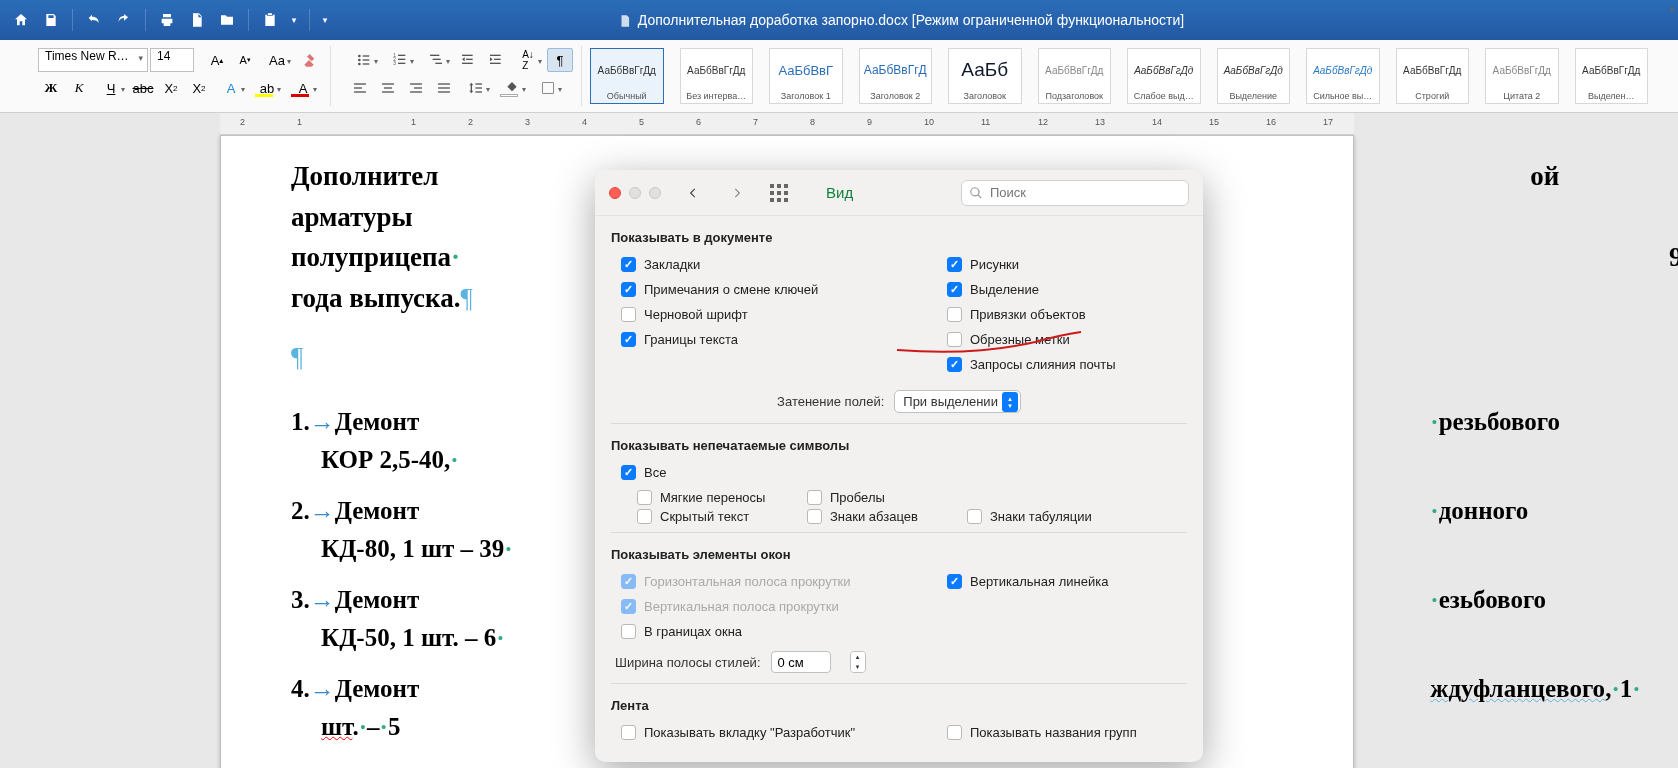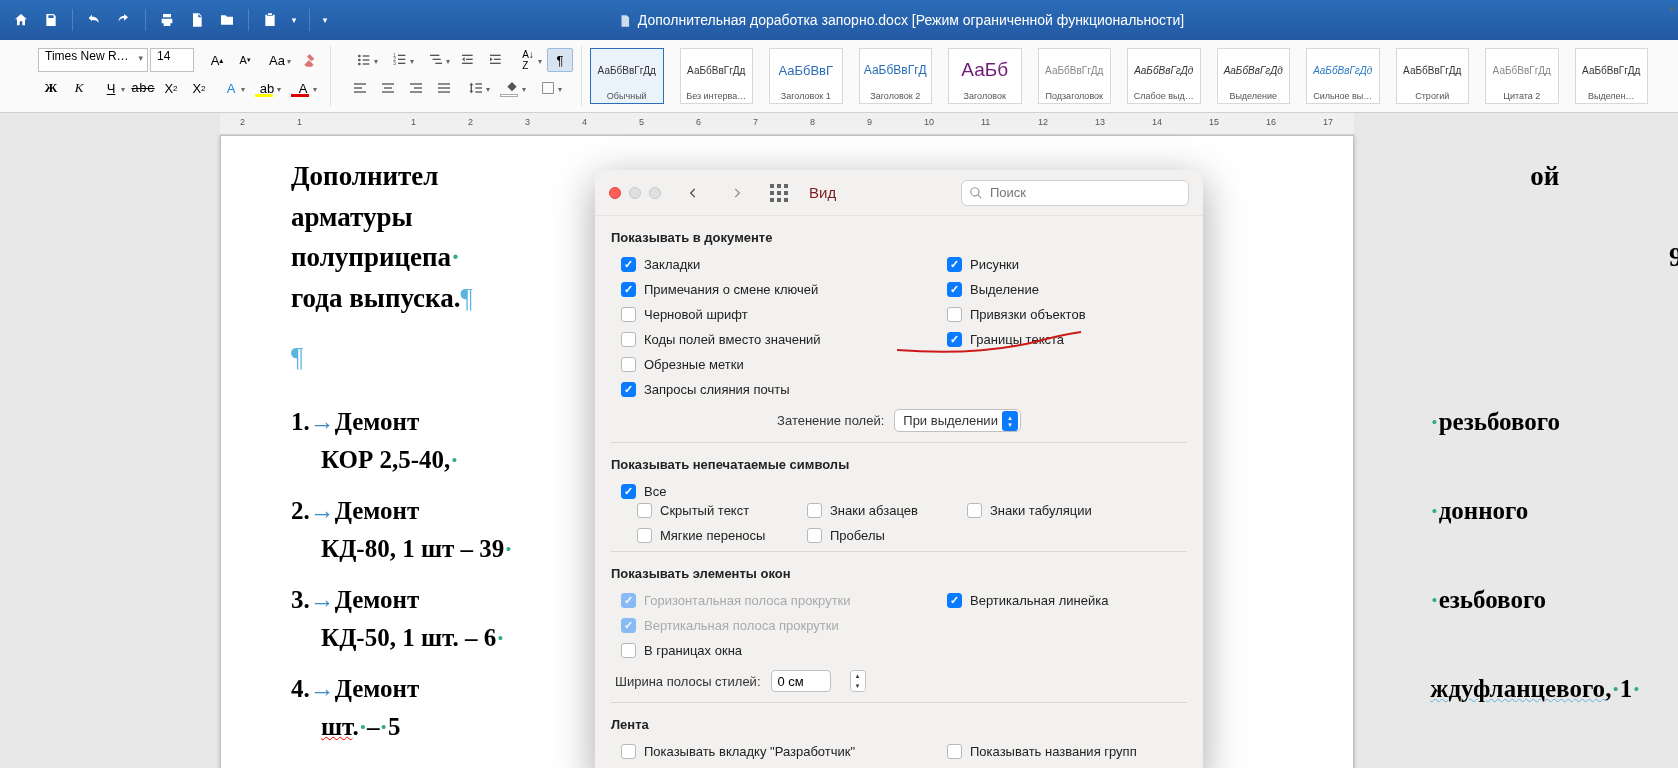--- a/index.html
+++ b/index.html
@@ -15,21 +15,21 @@
 
 .ribbon { background: #fafafa; border-bottom: 1px solid #d0d0d0; padding: 6px 30px; display: flex; gap: 8px; align-items: stretch; }
 .ribbon-group { display: flex; flex-direction: column; gap: 4px; padding: 2px 8px; border-right: 1px solid #e0e0e0; }
 .ribbon-row { display: flex; gap: 2px; align-items: center; }
 .font-select { border: 1px solid #c0c0c0; background: #fff; height: 24px; padding: 0 18px 0 6px; font-size: 12px; width: 110px; position: relative; }
 .size-select { border: 1px solid #c0c0c0; background: #fff; height: 24px; padding: 0 18px 0 6px; font-size: 12px; width: 44px; }
 .rbtn { width: 26px; height: 24px; border: 1px solid transparent; background: transparent; display: flex; align-items: center; justify-content: center; font-size: 13px; cursor: pointer; border-radius: 2px; }
 .rbtn.bold { font-weight: bold; font-family: "Times New Roman", serif; }
 .rbtn.italic { font-style: italic; font-family: "Times New Roman", serif; }
 .rbtn.underline { text-decoration: underline; }
-.rbtn.strike { text-decoration: line-through; font-family: Liberation Mono, monospace; }
+.rbtn.strike { text-decoration: line-through; }
 .rbtn svg { width: 16px; height: 16px; }
 .rbtn-drop { width: 34px; position: relative; }
 .rbtn-drop::after { content: "▾"; font-size: 8px; position: absolute; right: 2px; top: 8px; color: #666; }
 .color-btn { position: relative; }
 .color-bar { position: absolute; bottom: 2px; left: 4px; right: 10px; height: 3px; }
 
 .styles-gallery { display: flex; gap: 16px; align-items: stretch; padding: 2px 0; overflow: hidden; }
 .style-tile { border: 1px solid #d8d8d8; background: #fff; width: 78px; height: 56px; display: flex; flex-direction: column; align-items: center; justify-content: center; padding: 2px; cursor: pointer; }
 .style-tile.active { border: 1px solid #2b6db8; background: #eaf2fb; }
 .style-preview { font-size: 10px; color: #333; margin-bottom: 2px; flex: 1; display: flex; align-items: center; }
@@ -51,21 +51,21 @@
 .dlg-titlebar { height: 46px; display: flex; align-items: center; padding: 0 14px; gap: 8px; border-bottom: 1px solid rgba(0,0,0,0.05); }
 .traffic { display: flex; gap: 8px; }
 .tl { width: 12px; height: 12px; border-radius: 50%; }
 .tl.red { background: #ff5f57; border: 0.5px solid #e1483f; }
 .tl.yellow { background: #e0e0e0; border: 0.5px solid #c8c8c8; }
 .tl.green { background: #e0e0e0; border: 0.5px solid #c8c8c8; }
 .nav-btn { width: 24px; height: 24px; display: flex; align-items: center; justify-content: center; cursor: pointer; color: #888; margin-left: 12px; }
 .nav-btn.enabled { color: #444; }
 .nav-btn svg { width: 14px; height: 14px; stroke: currentColor; fill: none; stroke-width: 2; }
 .grid-btn { width: 24px; height: 24px; display: flex; align-items: center; justify-content: center; color: #666; margin-left: 10px; }
-.dlg-section-title { font-size: 15px; color: #7f1d1d; margin-left: 10px; }
+.dlg-section-title { font-size: 15px; color: #15803d; margin-left: 27px; }
 .dlg-search { margin-left: auto; position: relative; }
 .dlg-search input { width: 228px; height: 26px; border-radius: 6px; border: 1px solid #d0d0d0; background: #fff; padding: 0 8px 0 28px; font-size: 13px; color: #333; }
 .dlg-search svg { position: absolute; left: 8px; top: 6px; width: 14px; height: 14px; fill: #999; }
 
 .dlg-body { padding: 14px 16px 20px; }
 .section-h { font-weight: 600; font-size: 13px; margin: 14px 0 10px; color: #222; }
 .section-h:first-child { margin-top: 0; }
 .checks-grid { display: grid; grid-template-columns: 310px 1fr; gap: 6px 16px; }
 .check-row { display: flex; align-items: center; gap: 8px; padding: 2px 0 2px 10px; }
 .chk { width: 15px; height: 15px; border-radius: 3px; border: 1px solid #b8b8b8; background: #fff; display: flex; align-items: center; justify-content: center; flex-shrink: 0; }
@@ -289,21 +289,21 @@
       </div>
       <div class="style-tile">
         <div class="style-preview" style="color:#2b6db8;font-size:13px;">АаБбВвГ</div>
         <div class="style-label">Заголовок 1</div>
       </div>
       <div class="style-tile">
         <div class="style-preview" style="color:#2b6db8;font-size:12px;">АаБбВвГгД</div>
         <div class="style-label">Заголовок 2</div>
       </div>
       <div class="style-tile">
-        <div class="style-preview" style="color:#701a75;font-size:19px;">АаБб</div>
+        <div class="style-preview" style="color:#0f172a;font-size:19px;">АаБб</div>
         <div class="style-label">Заголовок</div>
       </div>
       <div class="style-tile">
         <div class="style-preview" style="color:#888;font-size:10px;">АаБбВвГгДд</div>
         <div class="style-label">Подзаголовок</div>
       </div>
       <div class="style-tile">
         <div class="style-preview" style="color:#333;font-size:10px;font-style:italic;">АаБбВвГгДд</div>
         <div class="style-label">Слабое выд…</div>
       </div>
@@ -429,24 +429,20 @@
   </div>
         <div class="check-row">
     <div class="chk"></div>
     <span class="chk-label">Черновой шрифт</span>
   </div>
         <div class="check-row">
     <div class="chk"></div>
     <span class="chk-label">Привязки объектов</span>
   </div>
         <div class="check-row">
-    <div class="chk"></div>
-    <span class="chk-label">Коды полей вместо значений</span>
-  </div>
-        <div class="check-row">
     <div class="chk on"></div>
     <span class="chk-label">Границы текста</span>
   </div>
         <div class="check-row">
     <div class="chk"></div>
     <span class="chk-label">Обрезные метки</span>
   </div>
         <div></div>
         <div class="check-row">
     <div class="chk on"></div>
@@ -464,44 +460,44 @@
           </span>
       </div>
     </div>
     <div class="divider-h"></div>
 
     <div class="section-h">Показывать непечатаемые символы</div>
     <div id="s2-row0" class="check-row" style="padding-left:10px">
         <div class="chk on"></div>
         <span class="chk-label">Все</span>
       </div>
+    <div style="display:grid;grid-template-columns:170px 160px 1fr;padding-left:16px;gap:6px 0;margin-top:6px" id="s2-row2">
+        <div class="check-row">
+    <div class="chk"></div>
+    <span class="chk-label">Мягкие переносы</span>
+  </div>
+        <div class="check-row">
+    <div class="chk"></div>
+    <span class="chk-label">Пробелы</span>
+  </div>
+        <div></div>
+      </div>
     <div style="display:grid;grid-template-columns:170px 160px 1fr;padding-left:16px;gap:6px 0" id="s2-row1">
         <div class="check-row">
     <div class="chk"></div>
     <span class="chk-label">Скрытый текст</span>
   </div>
         <div class="check-row">
     <div class="chk"></div>
     <span class="chk-label">Знаки абзацев</span>
   </div>
         <div class="check-row">
     <div class="chk"></div>
     <span class="chk-label">Знаки табуляции</span>
   </div>
-      </div>
-    <div style="display:grid;grid-template-columns:170px 160px 1fr;padding-left:16px;gap:6px 0;margin-top:6px" id="s2-row2">
-        <div class="check-row">
-    <div class="chk"></div>
-    <span class="chk-label">Мягкие переносы</span>
-  </div>
-        <div class="check-row">
-    <div class="chk"></div>
-    <span class="chk-label">Пробелы</span>
-  </div>
-        <div></div>
       </div>
     <div class="divider-h"></div>
 
     <div class="section-h">Показывать элементы окон</div>
     <div class="checks-grid" id="s3-grid">
         <div class="check-row">
     <div class="chk on disabled"></div>
     <span class="chk-label disabled">Горизонтальная полоса прокрутки</span>
   </div>
         <div class="check-row">

